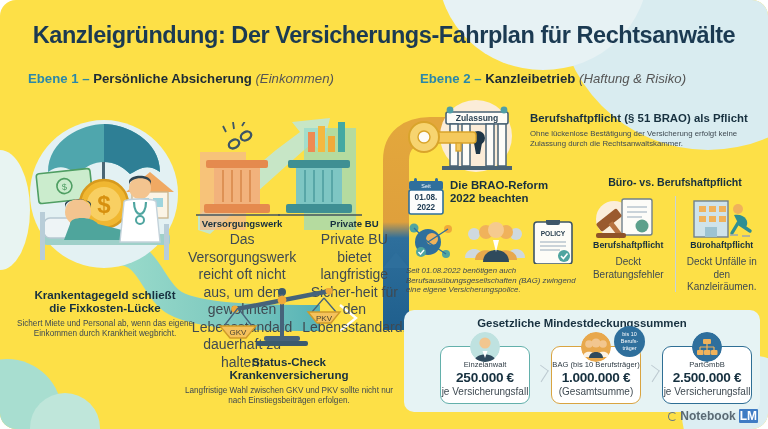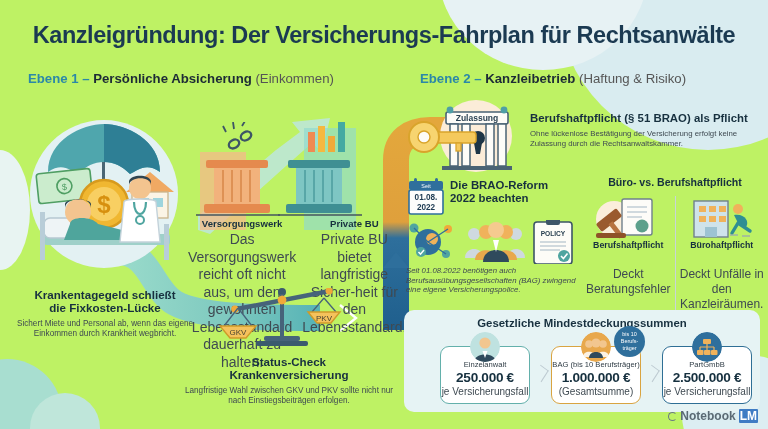--- a/index.html
+++ b/index.html
@@ -6,22 +6,23 @@
   * { box-sizing: border-box; margin: 0; padding: 0; }
   html, body {
     width: 768px; height: 429px;
     overflow: hidden;
     font-family: "Liberation Sans", sans-serif;
     background: #ffffff;
   }
   #poster {
     position: relative;
     width: 768px; height: 429px;
-    background: #bef264;
+    background: #fde047;
     overflow: hidden;
+    border-radius: 16px;
   }
 
   
   .blob { position: absolute; border-radius: 50%; pointer-events: none; }
   .blob-tr {
     width: 300px; height: 300px;
     right: -90px; top: -150px;
     background: #d9ecf0;
   }
   .blob-tr2 {
@@ -60,21 +61,21 @@
     white-space: nowrap;
   }
   .tier-head {
     position: absolute;
     font-size: 13.2px;
     color: #333;
     white-space: nowrap;
   }
   .tier-head .num { color: #2b88a8; font-weight: bold; }
   .tier-head .bold { color: #1d2b36; font-weight: bold; }
-  .tier-head .light { color: #555; font-weight: normal; }
+  .tier-head .light { color: #555; font-weight: normal; font-style: italic; }
   #tier1 { left: 28px; top: 71px; }
   #tier2 { left: 420px; top: 71px; }
 
   
   #ribbons { position: absolute; left: 0; top: 0; width: 768px; height: 429px; }
 
   
   .blk { position: absolute; }
   .h-strong {
     font-weight: bold; color: #17303f;
@@ -122,21 +123,21 @@
   #reform-sub .sub { font-size: 7.8px; font-style: italic; }
 
   
   #bvb { left: 582px; top: 176px; width: 186px; }
   #bvb-title { text-align: center; font-size: 10.6px; font-weight: bold; color: #17303f; }
   #bvb-body { display: flex; margin-top: 6px; }
   #bvb-body .half { flex: 1; text-align: center; padding: 0 3px; }
   #bvb-body .divider { width: 1px; background: #c8d4da; margin: 2px 0; }
   #bvb-body .icon-wrap { height: 46px; display: flex; align-items: center; justify-content: center; }
   #bvb-body .h-strong { font-size: 8.8px; }
-  #bvb-body .sub { font-size: 12px; margin-top: 17px; }
+  #bvb-body .sub { font-size: 10px; margin-top: 6px; }
 
   
   #mincov {
     left: 404px; top: 310px; width: 356px; height: 102px;
     background: #e6f3f4;
     border-radius: 10px;
   }
   #mincov-title {
     position: absolute; left: 0; top: 7px; width: 100%;
     text-align: center; font-size: 11.4px; font-weight: bold; color: #17303f;

